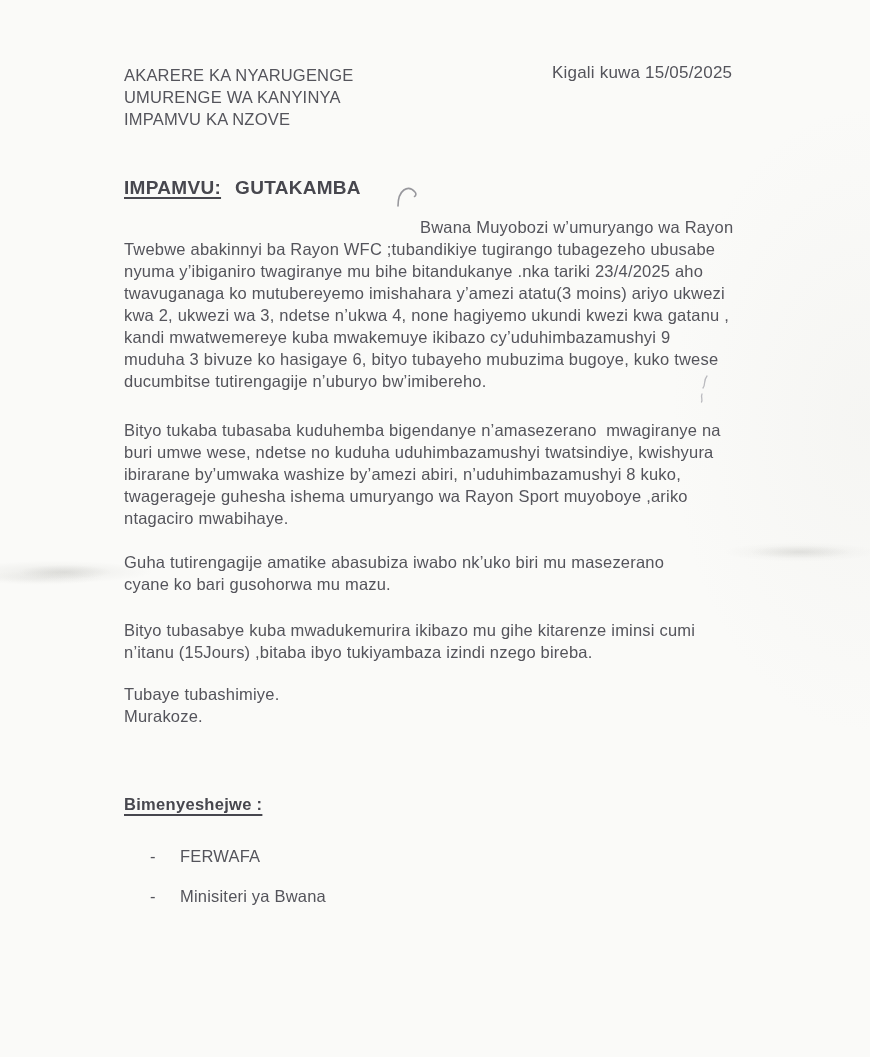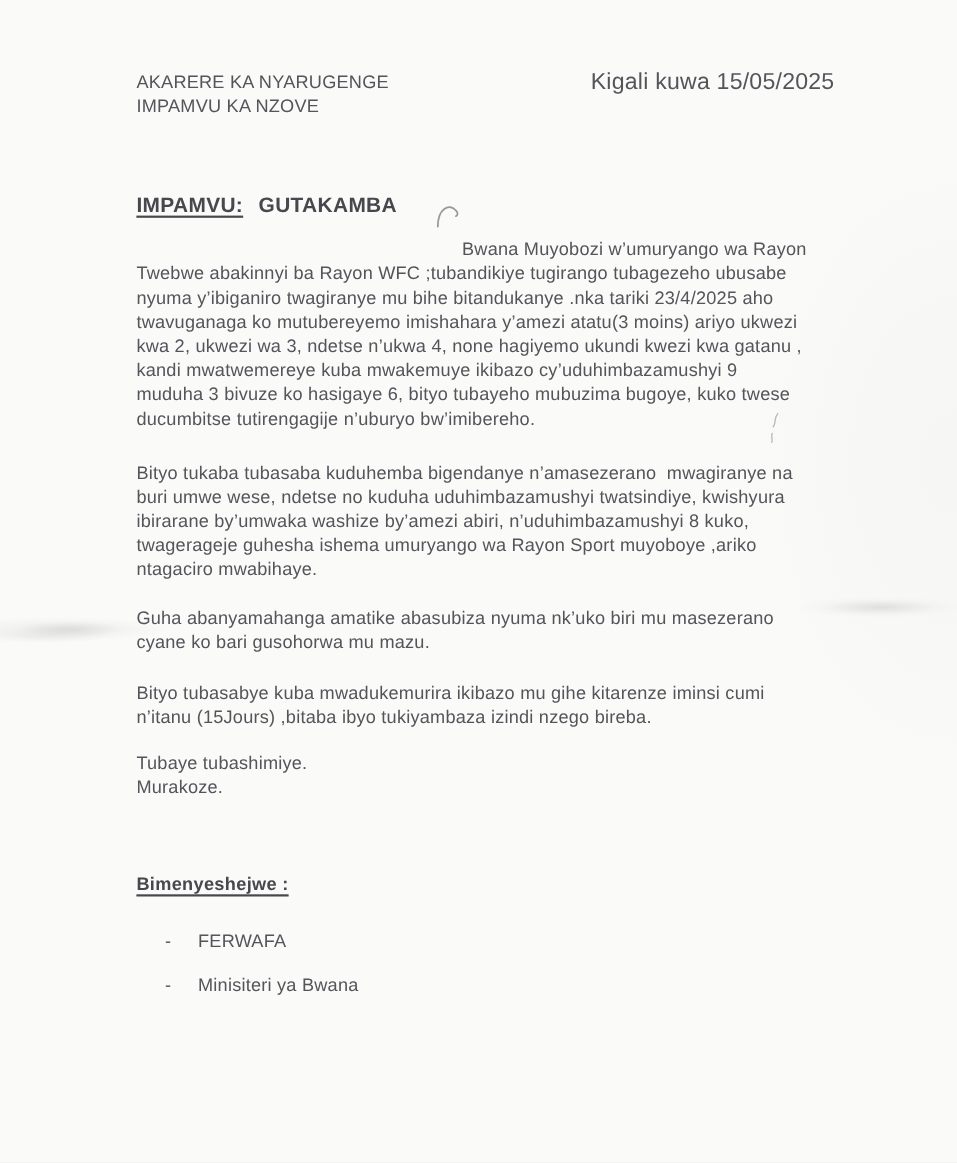--- a/index.html
+++ b/index.html
@@ -14,21 +14,21 @@
     overflow: hidden;
     
     background-image:
       radial-gradient(ellipse 140px 16px at 55px 572px, rgba(175,175,170,0.20), transparent 70%),
       radial-gradient(ellipse 110px 14px at 800px 552px, rgba(175,175,170,0.16), transparent 70%),
       radial-gradient(ellipse 90px 10px at 40px 578px, rgba(170,170,165,0.14), transparent 70%),
       radial-gradient(ellipse 260px 420px at 865px 420px, rgba(205,205,198,0.10), transparent 75%);
   }
   .abs { position: absolute; }
   .sender-block { left: 124px; top: 64px; font-size: 16.5px; line-height: 22px; letter-spacing: 0.2px; }
-  .date-line { left: 537px; top: 63px; font-size: 21px; letter-spacing: 0.2px; }
+  .date-line { left: 552px; top: 63px; font-size: 17px; letter-spacing: 0.2px; }
   .subject { left: 124px; top: 177px; font-size: 19px; font-weight: bold; color: #47474e; letter-spacing: 0.3px; }
   .subject .u {
     text-decoration: underline;
     text-decoration-thickness: 2px;
     text-underline-offset: 3px;
   }
   .subject .val { margin-left: 14px; }
   .para {
     left: 124px;
     width: 672px;
@@ -61,20 +61,21 @@
   .smudge-b { left: 730px; top: 540px; width: 140px; height: 24px;
     background: radial-gradient(ellipse 70px 9px at 50% 50%, rgba(165,165,160,0.18), transparent 72%); }
 </style>
 </head>
 <body>
 
 <div class="page">
 
   <div class="abs sender-block">
     <div>AKARERE KA NYARUGENGE</div>
+    <div>UMURENGE WA KANYINYA</div>
     <div>IMPAMVU KA NZOVE</div>
   </div>
 
   <div class="abs date-line">Kigali kuwa 15/05/2025</div>
 
   <div class="abs subject">
     <span class="u">IMPAMVU:</span><span class="val">GUTAKAMBA</span>
   </div>
 
   <span class="abs pen-mark-1">
@@ -96,21 +97,21 @@
 twavuganaga ko mutubereyemo imishahara y’amezi atatu(3 moins) ariyo ukwezi
 kwa 2, ukwezi wa 3, ndetse n’ukwa 4, none hagiyemo ukundi kwezi kwa gatanu ,
 kandi mwatwemereye kuba mwakemuye ikibazo cy’uduhimbazamushyi 9
 muduha 3 bivuze ko hasigaye 6, bityo tubayeho mubuzima bugoye, kuko twese
 ducumbitse tutirengagije n’uburyo bw’imibereho.</div>
   <div class="abs para p2">Bityo tukaba tubasaba kuduhemba bigendanye n’amasezerano  mwagiranye na
 buri umwe wese, ndetse no kuduha uduhimbazamushyi twatsindiye, kwishyura
 ibirarane by’umwaka washize by’amezi abiri, n’uduhimbazamushyi 8 kuko,
 twagerageje guhesha ishema umuryango wa Rayon Sport muyoboye ,ariko
 ntagaciro mwabihaye.</div>
-  <div class="abs para p3">Guha abanyamahanga amatike abasubiza nyuma nk’uko biri mu masezerano
+  <div class="abs para p3">Guha tutirengagije amatike abasubiza iwabo nk’uko biri mu masezerano
 cyane ko bari gusohorwa mu mazu.</div>
   <div class="abs para p4">Bityo tubasabye kuba mwadukemurira ikibazo mu gihe kitarenze iminsi cumi
 n’itanu (15Jours) ,bitaba ibyo tukiyambaza izindi nzego bireba.</div>
 
   <div class="abs para closing">Tubaye tubashimiye.
 Murakoze.</div>
 
   <div class="abs cc-heading">Bimenyeshejwe :</div>
 
   <div class="abs cc-item cc-item-1">

